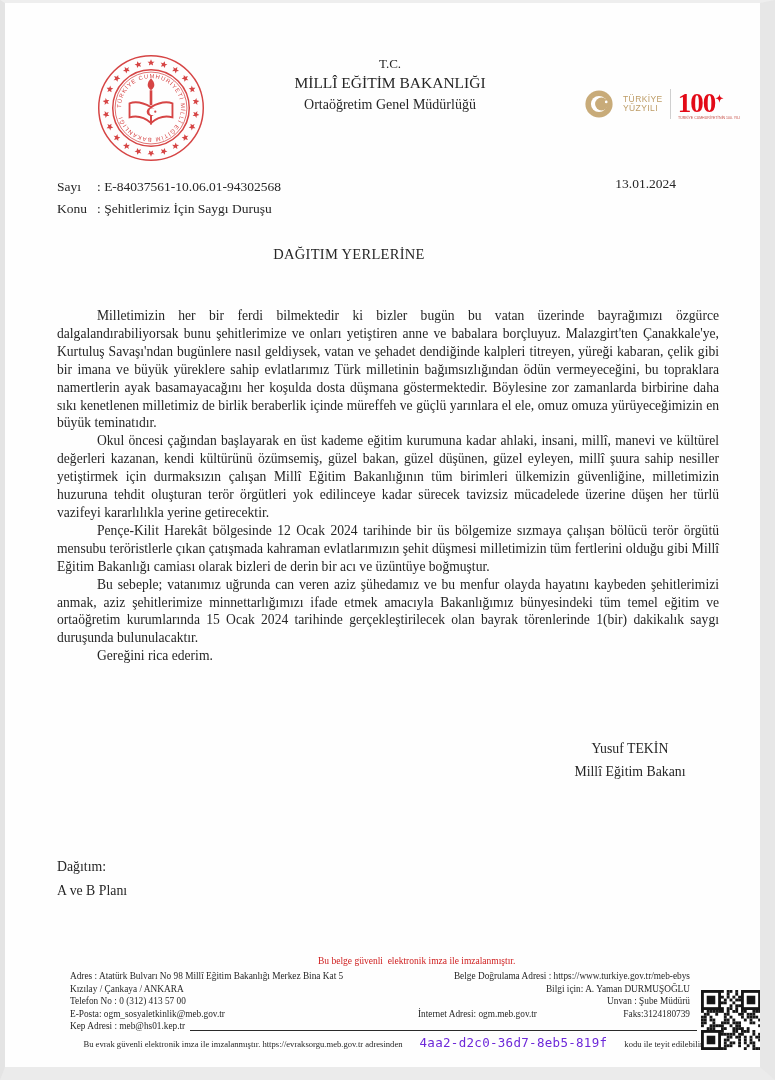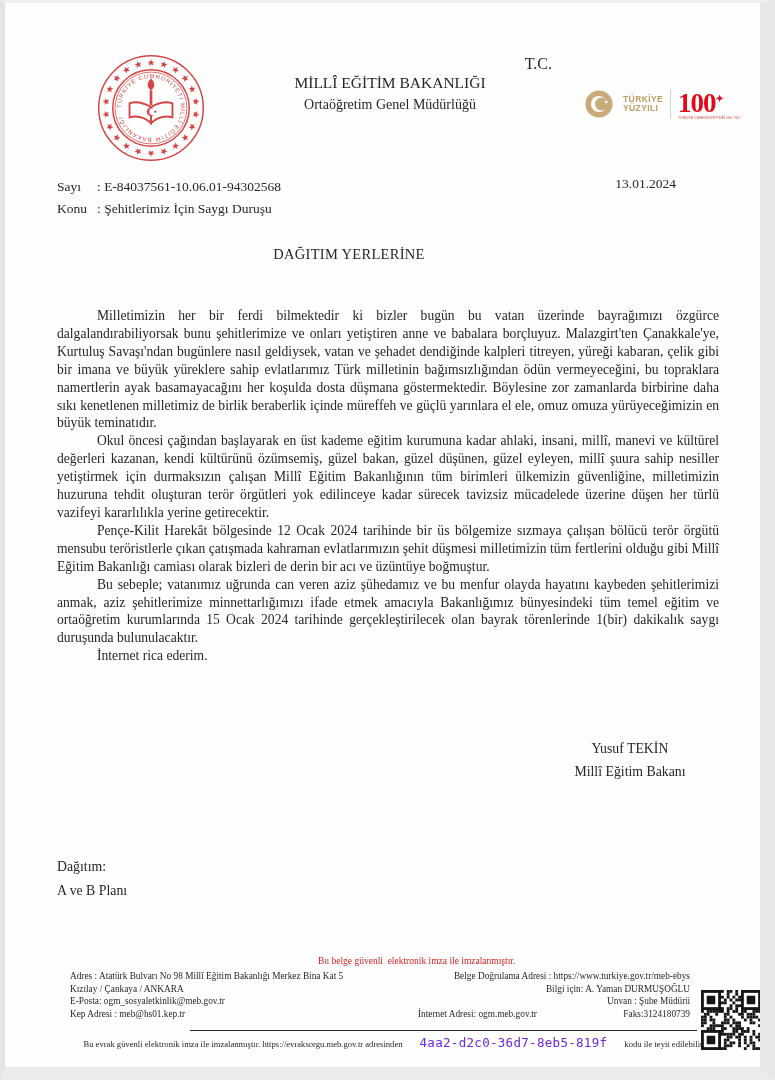--- a/index.html
+++ b/index.html
@@ -9,26 +9,26 @@
     font-family:"Liberation Serif", serif;color:#262626;
   }
   .photo-frame{
     position:absolute;inset:0;pointer-events:none;z-index:50;
     border-left:5px solid #e4e4e4;border-right:15px solid #e7e7e7;
     border-bottom:13px solid #ebebeb;border-top:3px solid #eeeeee;
   }
   
   .emblem{position:absolute;left:95px;top:52px;width:112px;height:112px;}
   .header-center{position:absolute;left:228px;top:55px;width:324px;text-align:center;}
-  .hc-tc{font-size:16px;line-height:17px;text-align:right;}
+  .hc-tc{font-size:13px;line-height:17px;}
   .hc-ministry{font-size:15.5px;line-height:22px;}
   .hc-directorate{font-size:14px;line-height:21px;}
   .century-logos{position:absolute;left:582px;top:76px;height:56px;display:flex;align-items:center;gap:7px;font-family:"Liberation Sans", sans-serif;}
   .ty-circle{width:34px;height:34px;flex:0 0 auto;}
-  .ty-text{color:#bd9c66;font-weight:bold;font-size:8.5px;line-height:9px;letter-spacing:.4px;}
+  .ty-text{color:#bd9c66;font-weight:normal;font-size:8.5px;line-height:9px;letter-spacing:.4px;}
   .logo-divider{width:1px;height:30px;background:#cfcfcf;}
   .centennial{display:flex;flex-direction:column;align-items:flex-start;}
   .c100{color:#e30a17;font-weight:bold;font-size:27px;line-height:26px;letter-spacing:-1px;font-family:Liberation Serif, serif;}
   .c100 .star{font-size:10px;vertical-align:super;letter-spacing:0;}
   .c-tagline{font-size:7px;color:#c54a42;white-space:nowrap;transform:scale(.5);transform-origin:left top;width:200%;}
   
   .meta{position:absolute;left:57px;top:176px;width:520px;font-size:13.5px;line-height:21.5px;}
   .meta-row{display:flex;}
   .meta-label{width:40px;flex:0 0 auto;}
   .doc-date{position:absolute;top:176px;right:99px;font-size:13.5px;}
@@ -138,38 +138,39 @@
   </div>
   <div class="doc-date">13.01.2024</div>
 
   <div class="recipient">DAĞITIM YERLERİNE</div>
 
   <div class="body-text">
     <p>Milletimizin her bir ferdi bilmektedir ki bizler bugün bu vatan üzerinde bayrağımızı özgürce dalgalandırabiliyorsak bunu şehitlerimize ve onları yetiştiren anne ve babalara borçluyuz. Malazgirt'ten Çanakkale'ye, Kurtuluş Savaşı'ndan bugünlere nasıl geldiysek, vatan ve şehadet dendiğinde kalpleri titreyen, yüreği kabaran, çelik gibi bir imana ve büyük yüreklere sahip evlatlarımız Türk milletinin bağımsızlığından ödün vermeyeceğini, bu topraklara namertlerin ayak basamayacağını her koşulda dosta düşmana göstermektedir. Böylesine zor zamanlarda birbirine daha sıkı kenetlenen milletimiz de birlik beraberlik içinde müreffeh ve güçlü yarınlara el ele, omuz omuza yürüyeceğimizin en büyük teminatıdır.</p>
     <p>Okul öncesi çağından başlayarak en üst kademe eğitim kurumuna kadar ahlaki, insani, millî, manevi ve kültürel değerleri kazanan, kendi kültürünü özümsemiş, güzel bakan, güzel düşünen, güzel eyleyen, millî şuura sahip nesiller yetiştirmek için durmaksızın çalışan Millî Eğitim Bakanlığının tüm birimleri ülkemizin güvenliğine, milletimizin huzuruna tehdit oluşturan terör örgütleri yok edilinceye kadar sürecek tavizsiz mücadelede üzerine düşen her türlü vazifeyi kararlılıkla yerine getirecektir.</p>
     <p>Pençe-Kilit Harekât bölgesinde 12 Ocak 2024 tarihinde bir üs bölgemize sızmaya çalışan bölücü terör örgütü mensubu teröristlerle çıkan çatışmada kahraman evlatlarımızın şehit düşmesi milletimizin tüm fertlerini olduğu gibi Millî Eğitim Bakanlığı camiası olarak bizleri de derin bir acı ve üzüntüye boğmuştur.</p>
     <p>Bu sebeple; vatanımız uğrunda can veren aziz şühedamız ve bu menfur olayda hayatını kaybeden şehitlerimizi anmak, aziz şehitlerimize minnettarlığımızı ifade etmek amacıyla Bakanlığımız bünyesindeki tüm temel eğitim ve ortaöğretim kurumlarında 15 Ocak 2024 tarihinde gerçekleştirilecek olan bayrak törenlerinde 1(bir) dakikalık saygı duruşunda bulunulacaktır.</p>
-    <p>İnternet rica ederim.</p>
+    <p>Gereğini rica ederim.</p>
   </div>
 
   <div class="signature">
     <div>Yusuf TEKİN</div>
     <div>Millî Eğitim Bakanı</div>
   </div>
 
   <div class="distribution">
     <div>Dağıtım:</div>
     <div>A ve B Planı</div>
   </div>
 
   <div class="signed-notice">Bu belge güvenli  elektronik imza ile imzalanmıştır.</div>
 
   <div class="footer-left">
     <div>Adres : Atatürk Bulvarı No 98 Millî Eğitim Bakanlığı Merkez Bina Kat 5</div>
     <div>Kızılay / Çankaya / ANKARA</div>
+    <div>Telefon No : 0 (312) 413 57 00</div>
     <div>E-Posta: ogm_sosyaletkinlik@meb.gov.tr</div>
     <div>Kep Adresi : meb@hs01.kep.tr</div>
   </div>
 
   <div class="footer-right">
     <div>Belge Doğrulama Adresi : https://www.turkiye.gov.tr/meb-ebys</div>
     <div>Bilgi için:  A. Yaman DURMUŞOĞLU</div>
     <div>Unvan : Şube Müdürü</div>
     <div class="fr-last">
       <span>İnternet Adresi: ogm.meb.gov.tr</span>

